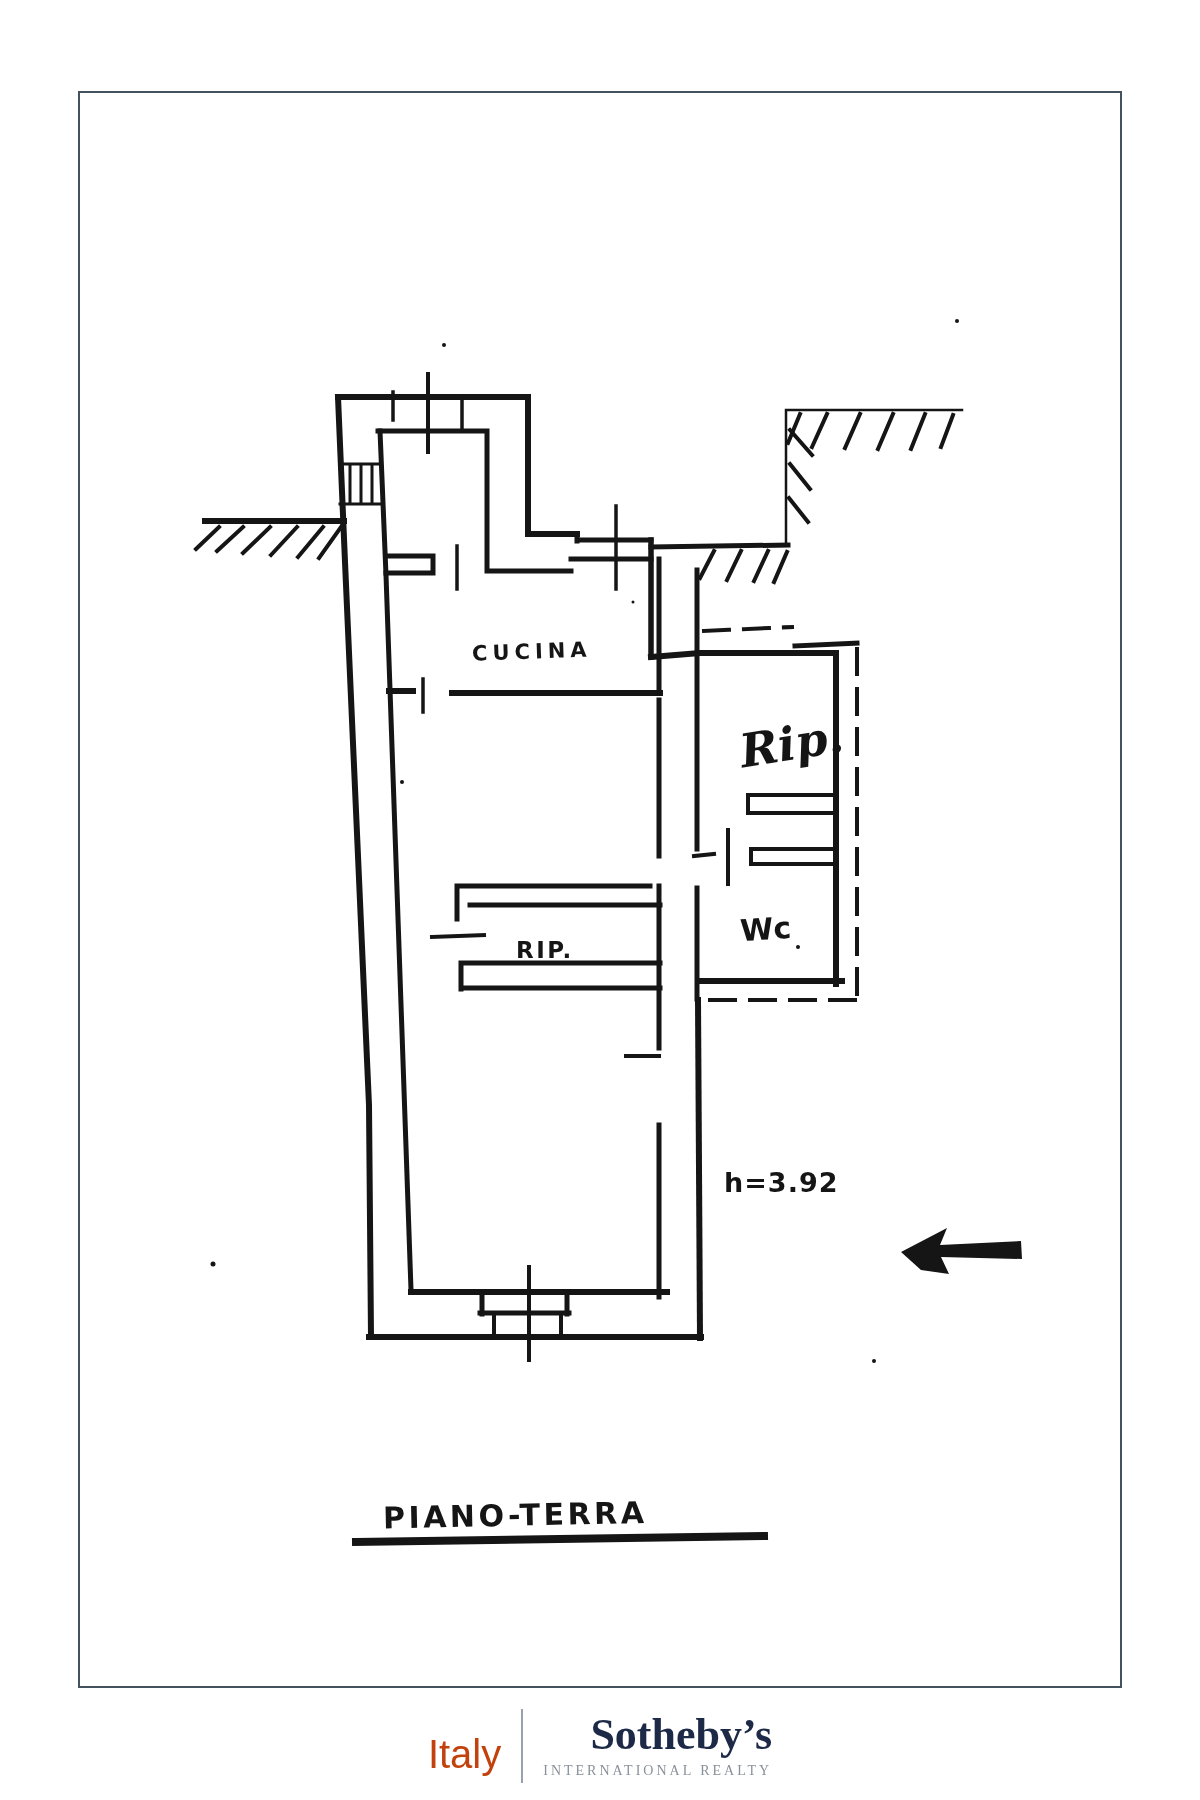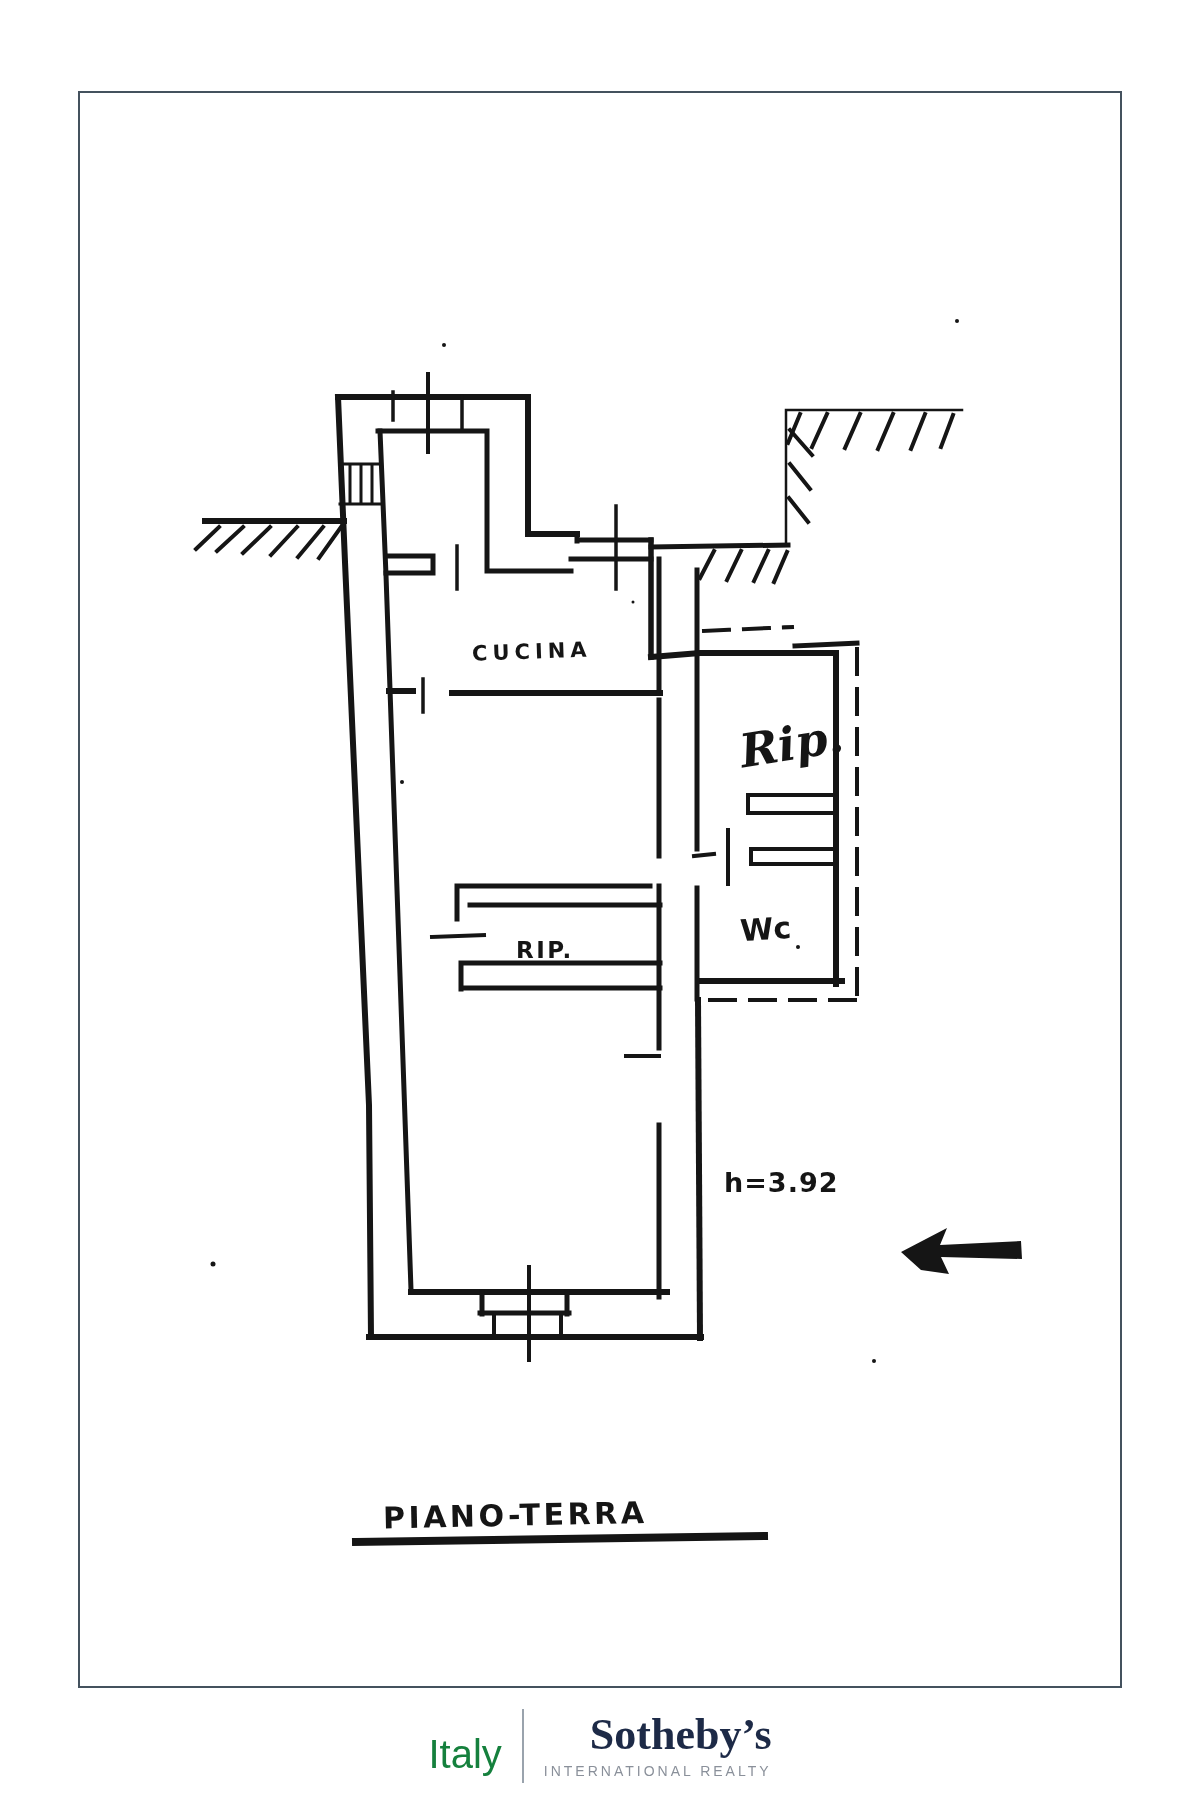--- a/index.html
+++ b/index.html
@@ -7,26 +7,26 @@
         font-family:"Liberation Sans",sans-serif;}
   .frame{position:absolute;left:78px;top:91px;width:1044px;height:1597px;
          border:2px solid #44525e;background:#ffffff;box-sizing:border-box;}
   svg.plan{position:absolute;left:0;top:0;width:1200px;height:1800px;}
   .w{stroke:#151515;fill:none;stroke-linecap:square;stroke-linejoin:miter;}
   .hand{font-family:"DejaVu Sans",sans-serif;font-weight:700;fill:#151515;}
   .script{font-family:"DejaVu Serif",serif;font-style:italic;font-weight:700;fill:#151515;}
   .footer{position:absolute;left:0;top:1694px;width:100%;height:104px;
           display:flex;align-items:center;justify-content:center;gap:20px;}
   .brand-italy{font-family:"Liberation Sans",sans-serif;font-weight:400;font-size:40px;
-               color:#15803d;margin-top:16px;}
+               color:#c2410c;margin-top:16px;}
   .brand-divider{width:2px;height:74px;background:#9aa3ad;}
   .brand-right{display:flex;flex-direction:column;align-items:flex-end;}
   .brand-sothebys{font-family:"Liberation Serif",serif;font-weight:700;font-size:44px;
                   color:#1d2a47;line-height:1;}
-  .brand-sub{font-family:Liberation Sans, sans-serif;font-size:14px;letter-spacing:3px;
+  .brand-sub{font-family:Liberation Serif, serif;font-size:14px;letter-spacing:3px;
              color:#8a909a;margin-top:6px;}
 </style>
 </head>
 <body>
 
 <div class="page">
 
   <div class="frame"></div>
 
   <svg class="plan" viewBox="0 0 1200 1800">

